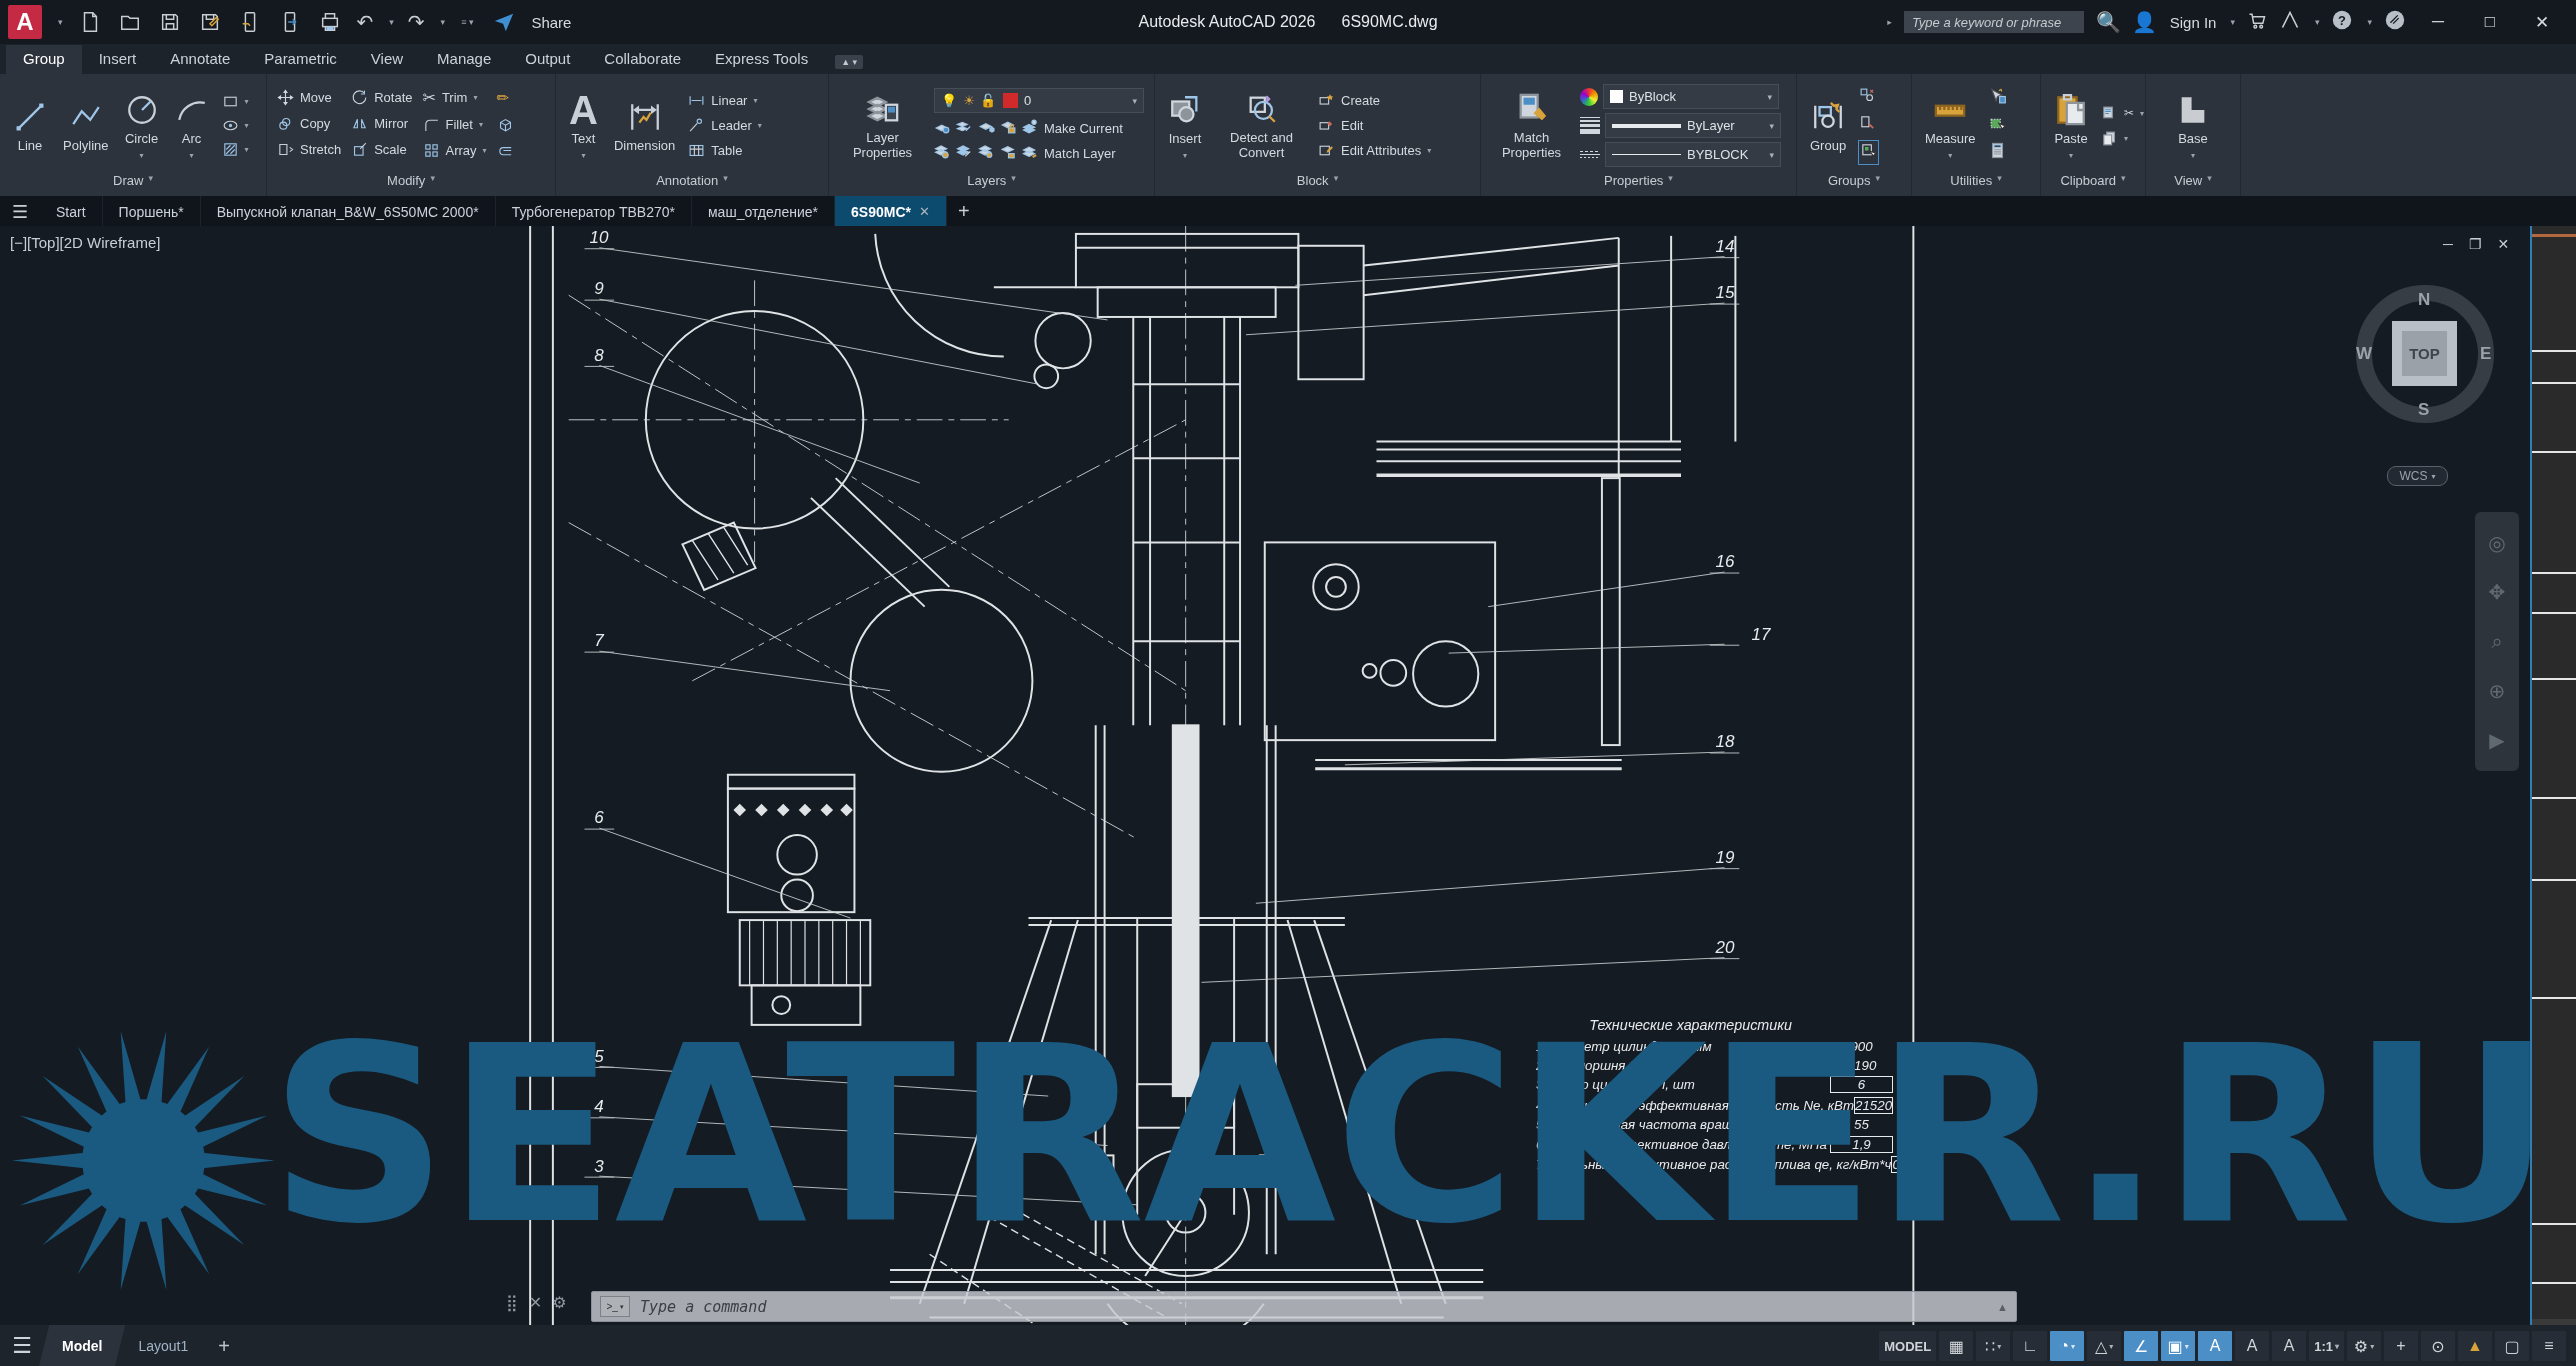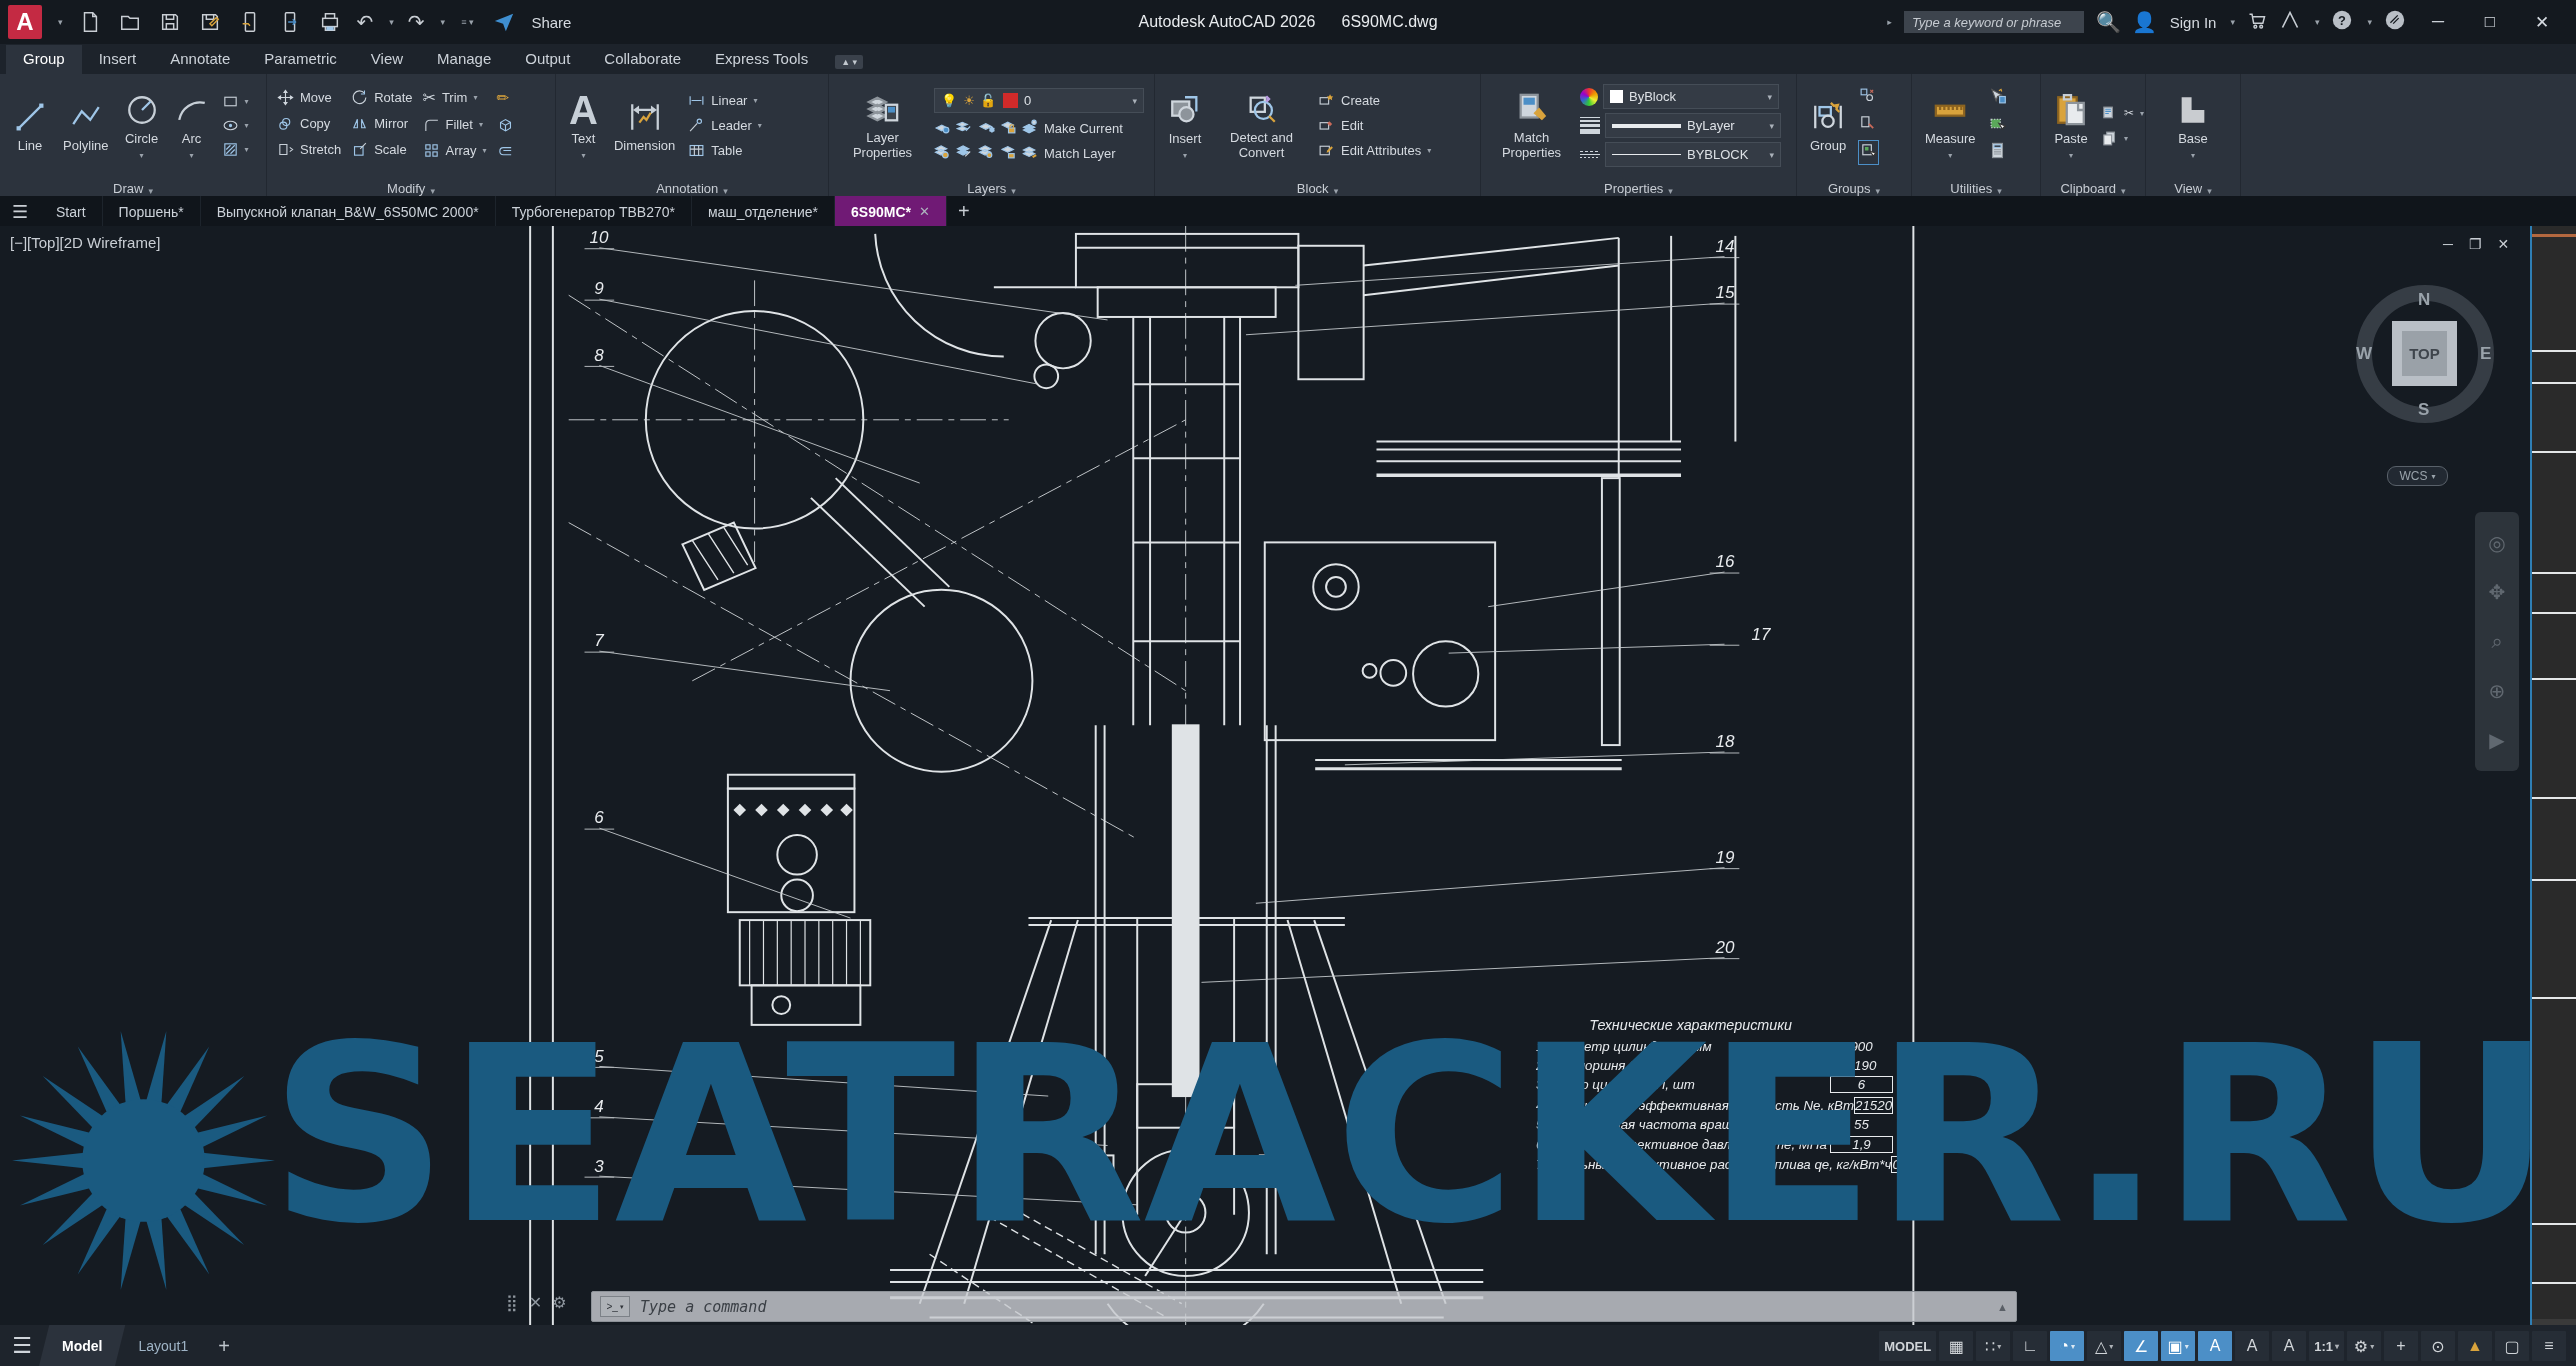--- a/index.html
+++ b/index.html
@@ -24,21 +24,21 @@
   
   .ribbontabs { position:absolute; left:0; top:44px; width:100%; height:30px; background:#1d232b; display:flex; align-items:flex-end; padding-left:6px; }
   .rtab { padding:5px 17px 7px; font-size:15px; color:#ccd2d9; }
   .rtab.active { background:#2c333d; color:#fff; }
   .rib-collapse { margin-left:10px; margin-bottom:5px; background:#3a414b; border-radius:2px; padding:2px 6px; font-size:9px; color:#c3c9cf; }
 
   
   .ribbon { position:absolute; left:0; top:74px; width:100%; height:122px; background:#2c333d; display:flex; }
   .panel { position:relative; height:122px; border-right:1px solid #222831; display:flex; flex-direction:column; }
   .panel-body { flex:1; display:flex; align-items:center; padding:4px 8px 0; gap:6px; }
-  .panel-label { height:23px; display:flex; align-items:flex-end; justify-content:center; gap:5px; font-size:13px; color:#c8cdd4; }
+  .panel-label { height:23px; display:flex; align-items:flex-start; justify-content:center; gap:5px; font-size:13px; color:#c8cdd4; }
   .panel-label::after { content:"▾"; font-size:9px; color:#9aa2ab; }
   .bigbtn { display:flex; flex-direction:column; align-items:center; justify-content:flex-start; gap:3px; padding:1px 5px; color:#d5dae0; font-size:13px; text-align:center; line-height:1.15; }
   .bigbtn .bicon { height:38px; display:flex; align-items:center; justify-content:center; }
   .bigbtn svg { width:34px; height:34px; fill:none; stroke:#c7cfd7; stroke-width:1.6; }
   .dd::after { content:"▾"; font-size:8px; color:#9aa2ab; display:block; margin-top:1px; }
   .mini-col { display:flex; flex-direction:column; gap:7px; padding:2px 2px; }
   .mrow { display:flex; align-items:center; gap:6px; font-size:13px; color:#d5dae0; }
   .mrow svg, .mi svg { width:17px; height:17px; fill:none; stroke:#9fc6e8; stroke-width:1.6; }
   .mrow .cdd { font-size:8px; color:#9aa2ab; }
   .combo { display:flex; align-items:center; gap:6px; background:#343b45; border:1px solid #454d57; height:25px; padding:0 6px; font-size:13px; color:#dde1e6; }
@@ -50,21 +50,21 @@
   .lrow { display:flex; align-items:center; gap:5px; font-size:13px; color:#d5dae0; }
   .colorwheel { width:18px; height:18px; border-radius:50%; background:conic-gradient(#e33,#e90,#ee3,#3c3,#36c,#90c,#e33); }
   .lwicon { display:flex; flex-direction:column; gap:2px; }
   .lwicon i { display:block; width:20px; background:#cfd6dd; }
   .textA { font-size:40px; font-weight:bold; color:#c7cfd7; line-height:.9; }
 
   
   .doctabs { position:absolute; left:0; top:196px; width:100%; height:31px; background:#10151b; display:flex; align-items:stretch; font-size:14px; }
   .dt-menu { width:40px; display:flex; align-items:center; justify-content:center; color:#c9ced4; font-size:18px; }
   .dtab { display:flex; align-items:center; gap:8px; padding:0 16px; color:#ccd2d9; border-right:1px solid #1d242c; position:relative; }
-  .dtab.active { background:#701a75; color:#fff; font-weight:bold; }
+  .dtab.active { background:#0c4a6e; color:#fff; font-weight:bold; }
   .dtab .x { color:#aeb6bf; font-size:13px; font-weight:normal; }
   .dtab-plus { width:34px; display:flex; align-items:center; justify-content:center; color:#c9ced4; font-size:20px; }
 
   
   .canvas { position:absolute; left:0; top:226px; width:2576px; height:1140px; background:#151b22; overflow:hidden; }
   .vp-label { position:absolute; left:10px; top:8px; font-size:15px; color:#c9ced4; }
   .vp-controls { position:absolute; left:2443px; top:10px; display:flex; gap:16px; color:#c9ced4; font-size:14px; }
   .draw-svg { position:absolute; left:0; top:0; }
   .balloon { position:absolute; width:30px; text-align:center; color:#e8ebee; font-size:17px; font-style:italic; }
 

